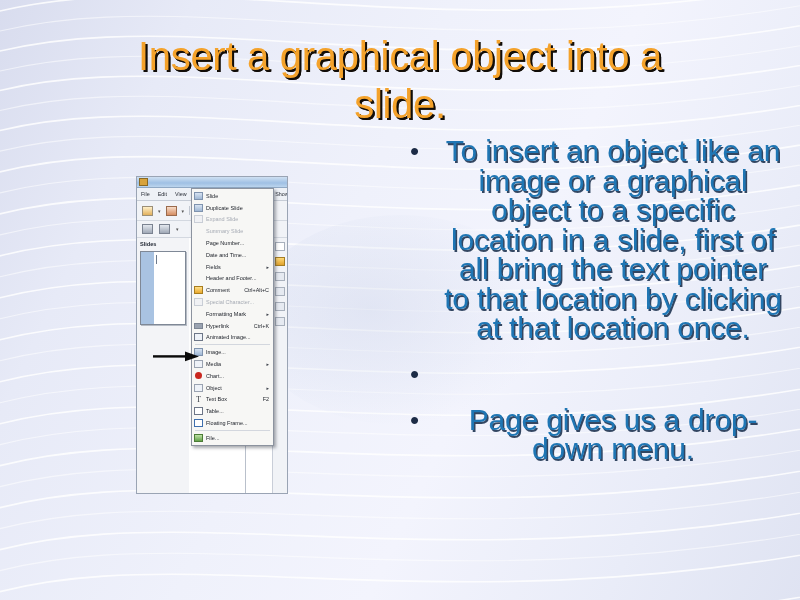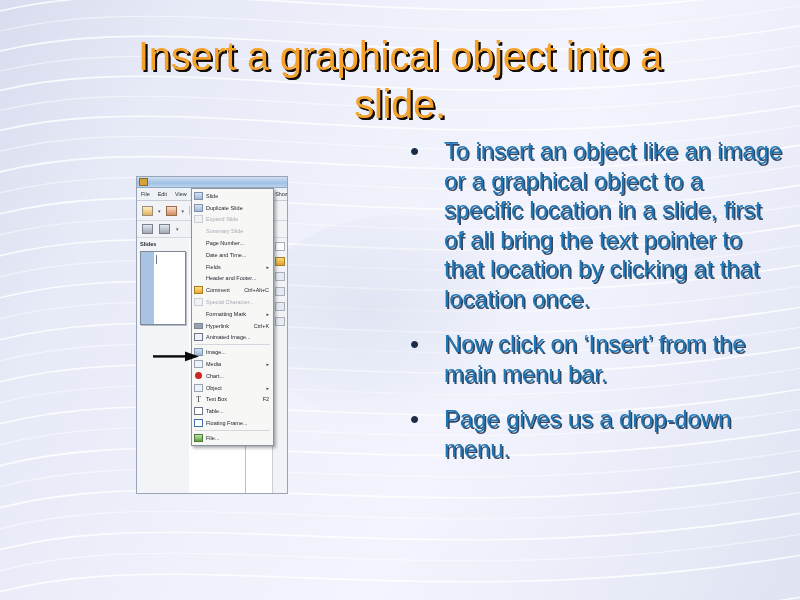--- a/index.html
+++ b/index.html
@@ -42,24 +42,25 @@
     display:flex;align-items:flex-start;
     margin-bottom:16px;
   }
   .bullet .dot{
     flex:0 0 auto;width:34px;
     font-size:26px;line-height:30px;color:#1c2b46;
     text-align:left;padding-left:6px;
   }
   .bullet .btext{
     flex:1 1 auto;
-    font-size:24px;line-height:29.5px;
+    font-size:30px;line-height:29.5px;
     color:#1f76b4;
     text-shadow:1.5px 1.5px 0 rgba(18,40,70,.85);
     letter-spacing:-.15px;
+    text-align:center;
   }
 
   
   #shot{
     position:absolute;left:136px;top:176px;width:152px;height:318px;
     background:#ffffff;
     border:1px solid #9aa4b4;
     box-sizing:border-box;
     overflow:hidden;
     font-family:"Liberation Sans", sans-serif;
@@ -211,21 +212,20 @@
 
   <div id="bullets">
 
     <div class="bullet">
       <span class="dot">•</span>
       <span class="btext">To insert an object like an image or a graphical object to a specific location in a slide, first of all bring the text pointer to that location by clicking at that location once.</span>
     </div>
 
     <div class="bullet">
       <span class="dot">•</span>
-      <span class="btext">Now click on ‘Insert’ from the main menu bar.</span>
     </div>
 
     <div class="bullet">
       <span class="dot">•</span>
       <span class="btext">Page gives us a drop-down menu.</span>
     </div>
 
   </div>
 
   <div id="shot">

